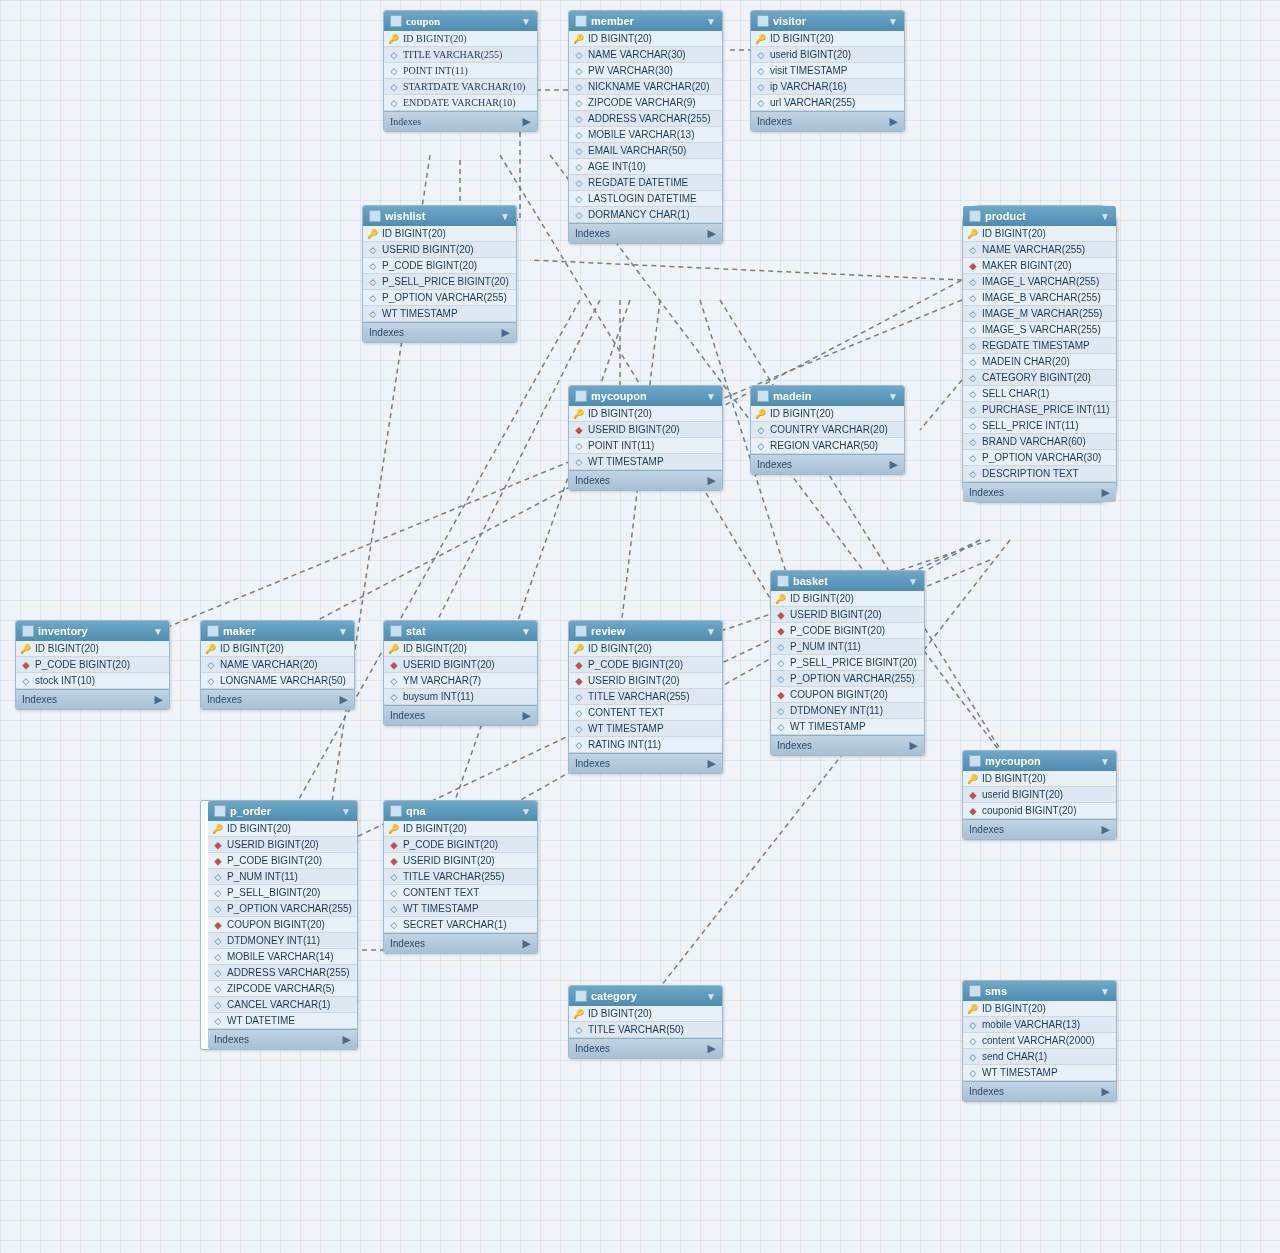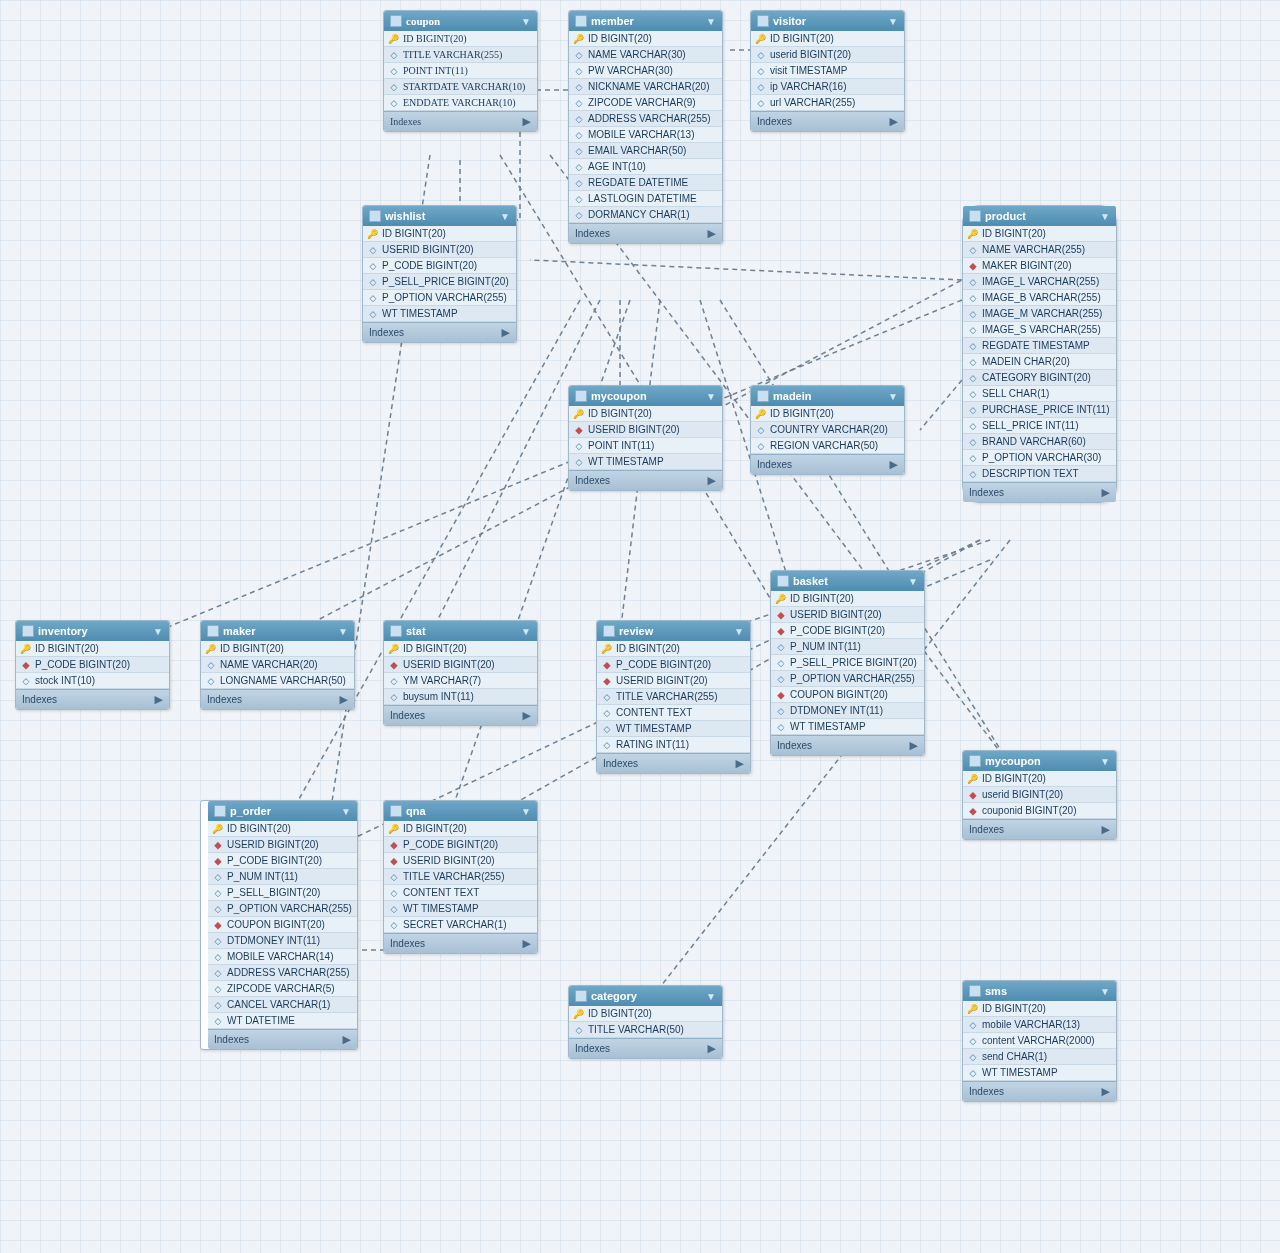--- a/index.html
+++ b/index.html
@@ -576,21 +576,21 @@
         <div class="field-row">
           <span class="field-icon icon-field">◇</span>
           <span>buysum INT(11)</span>
         </div>
       </div>
       <div class="table-footer">
         <span>Indexes</span>
         <span class="footer-arrow">▶</span>
       </div>
     </div>
-    <div class="db-table" style="left: 568px; top: 620px; margin-left: 28px;">
+    <div class="db-table" style="left: 568px; top: 620px;">
       <div class="table-header">
         <div class="table-header-left">
           <span class="icon"></span>
           <span>review</span>
         </div>
         <span class="arrow">▼</span>
       </div>
       <div class="table-body">
         <div class="field-row">
           <span class="field-icon icon-key">🔑</span>

